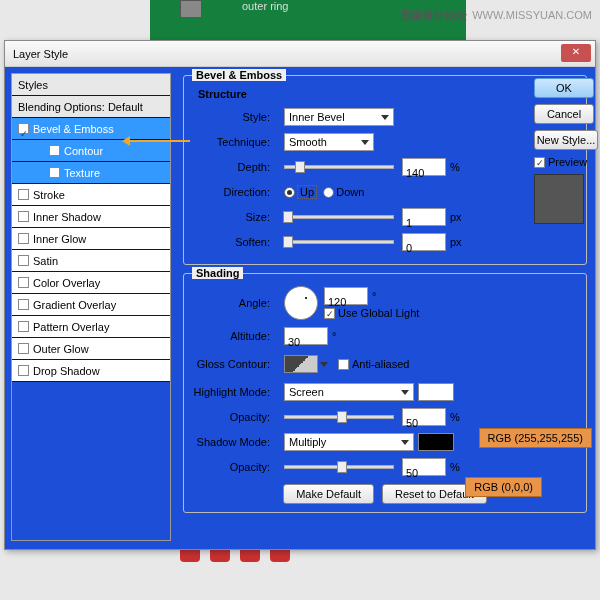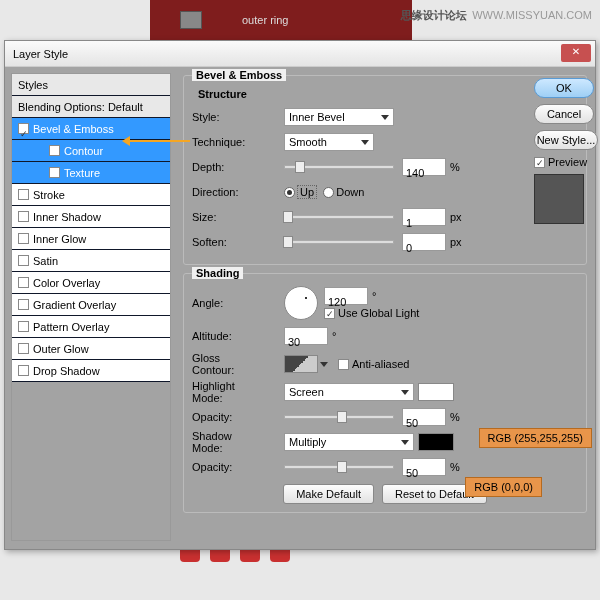--- a/index.html
+++ b/index.html
@@ -1,54 +1,54 @@
 <!DOCTYPE html>
 <html><head>
 <meta charset="utf-8">
 <style>
 *{box-sizing:border-box;font-family:Tahoma,Arial,sans-serif;font-size:11px;margin:0;padding:0}
 body{background:#e8e8e8;width:600px;height:600px;position:relative;overflow:hidden}
-.bg-top{position:absolute;top:0;left:150px;width:262px;height:40px;background:#7f1d1d;display:flex;align-items:center}
+.bg-top{position:absolute;top:0;left:150px;width:316px;height:40px;background:#15803d;display:flex;}
 .layer-thumb{width:22px;height:18px;background:#888;margin-left:30px;border:1px solid #555}
 .layer-name{color:#ddd;margin-left:40px}
 .watermark{position:absolute;top:8px;right:8px;color:#999;font-size:10px}
 .watermark b{color:#555;font-size:11px}
 .red-tabs{position:absolute;bottom:38px;left:180px;display:flex;gap:10px}
 .red-tab{width:20px;height:30px;background:#c83030;border-radius:0 0 4px 4px}
-.dialog{position:absolute;top:40px;left:4px;width:592px;height:510px;background:#a3a3a3;border:1px solid #888;box-shadow:2px 2px 6px rgba(0,0,0,0.3)}
+.dialog{position:absolute;top:40px;left:4px;width:592px;height:510px;background:#1d4ed8;border:1px solid #888;box-shadow:2px 2px 6px rgba(0,0,0,0.3)}
 .titlebar{height:26px;background:linear-gradient(#fafafa,#e4e4e4);border-bottom:1px solid #ccc;display:flex;align-items:center;padding:0 8px;position:relative}
 .close-x{position:absolute;right:4px;top:3px;width:30px;height:18px;background:#c75050;color:#fff;text-align:center;line-height:16px;font-size:10px;border-radius:2px}
 .body{display:flex;height:480px}
 .sidebar{width:160px;border:1px solid #999;margin:6px 0 6px 6px}
 .sb-item{height:22px;line-height:22px;padding:0 6px;border-bottom:1px solid #0f172a;background:#fff;display:flex;align-items:center;gap:4px;cursor:pointer}
 .sb-item.header{background:#e8e8e8}
 .sb-item.sel{background:#3399ff;color:#fff}
 .sb-item.sub{padding-left:37px}
 .cb{width:11px;height:11px;border:1px solid #888;background:#fff;display:inline-block}
 .cb.ck::after{content:"✓";font-size:9px;color:#333;position:relative;top:-2px;left:1px}
 .main{flex:1;padding:8px 8px 8px 12px;position:relative}
 .group{border:1px solid #bbb;border-radius:3px;padding:10px 8px 8px;margin-bottom:8px;position:relative}
 .group-title{position:absolute;top:-7px;left:8px;background:#f0f0f0;padding:0 4px;font-weight:bold}
 .subhead{font-weight:bold;margin:2px 0 6px 6px}
 .row{display:flex;align-items:center;height:22px;margin-bottom:3px}
-.lbl{width:92px;text-align:left;padding-right:21px}
+.lbl{width:92px;text-align:right;padding-right:14px}
 .select{border:1px solid #999;background:#fff;height:18px;padding:0 4px;display:flex;align-items:center;justify-content:space-between;min-width:90px}
 .caret{border-left:4px solid transparent;border-right:4px solid transparent;border-top:5px solid #333;margin-left:6px}
 .slider{width:110px;height:4px;background:#ddd;border:1px solid #aaa;position:relative;margin-right:8px}
 .thumb{position:absolute;top:-5px;width:10px;height:12px;background:#eee;border:1px solid #888}
 .num{width:44px;height:18px;border:1px solid #999;background:#fff;padding:6px 3px;line-height:16px;text-align:left}
 .unit{margin-left:4px}
 .radio{width:11px;height:11px;border:1px solid #666;border-radius:50%;background:#fff;display:inline-flex;align-items:center;justify-content:center;margin-right:2px}
 .radio.ck::after{content:"";width:5px;height:5px;background:#333;border-radius:50%}
 .angle-circle{width:34px;height:34px;border:1px solid #888;border-radius:50%;background:#fff;position:relative;margin-right:6px}
 .angle-dot{position:absolute;width:2px;height:2px;background:#333;top:10px;left:20px}
 .swatch{width:34px;height:18px;border:1px solid #888;background:linear-gradient(135deg,#444 50%,#ccc 50%)}
 .color-box{width:36px;height:18px;border:1px solid #888;margin-left:4px}
 .btn{height:20px;border:1px solid #888;background:linear-gradient(#fdfdfd,#e2e2e2);border-radius:3px;padding:0 12px;line-height:18px;cursor:pointer}
-.rbtn{width:60px;height:20px;margin-bottom:6px;border:1px solid #888;background:linear-gradient(#fdfdfd,#e2e2e2);border-radius:10px;text-align:center;line-height:18px;cursor:pointer}
+.rbtn{width:60px;height:20px;margin-bottom:6px;border:1px solid #888;background:linear-gradient(#fdfdfd,#e2e2e2);border-radius:3px;text-align:center;line-height:18px;cursor:pointer}
 .rbtn.ok{background:linear-gradient(#cde8ff,#9ecff5);border-color:#5a9bd4}
 .preview-sw{width:50px;height:50px;background:#555;border:1px solid #333;margin-top:6px}
 .arrow{position:absolute;top:140px;left:130px;width:60px;height:2px;background:#f5a623}
 .arrow::before{content:"";position:absolute;left:-8px;top:-4px;border-right:8px solid #f5a623;border-top:5px solid transparent;border-bottom:5px solid transparent}
 .tag{position:absolute;background:#e8954a;border:1px solid #b56a20;padding:3px 8px;color:#000;font-size:11px}
 .bottom-btns{display:flex;gap:8px;justify-content:center;margin-top:6px}
 </style>
 </head>
 <body>
 

